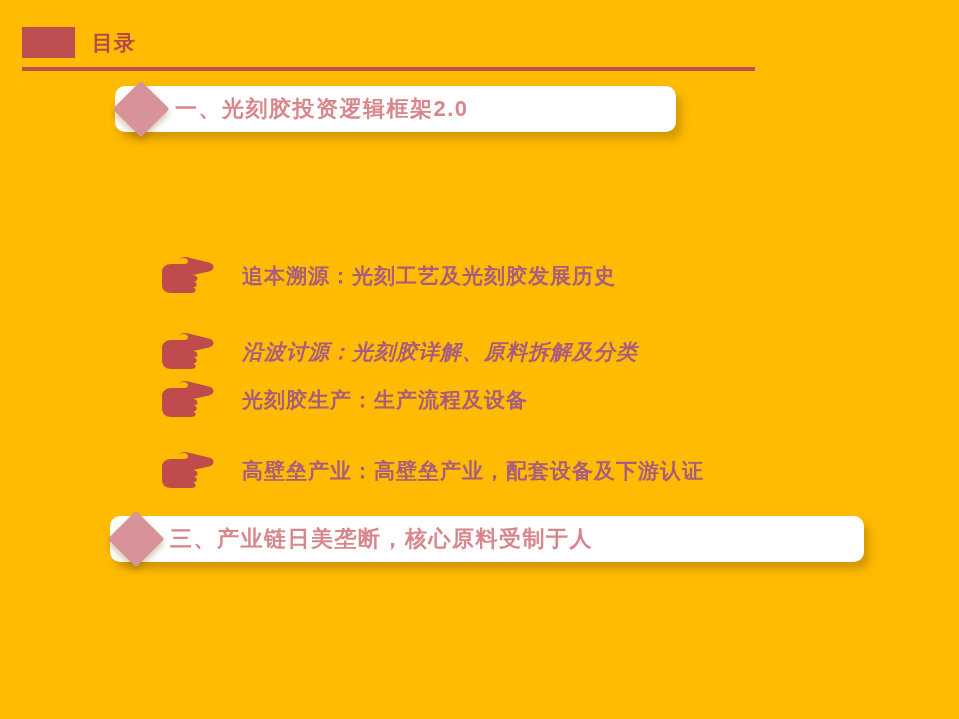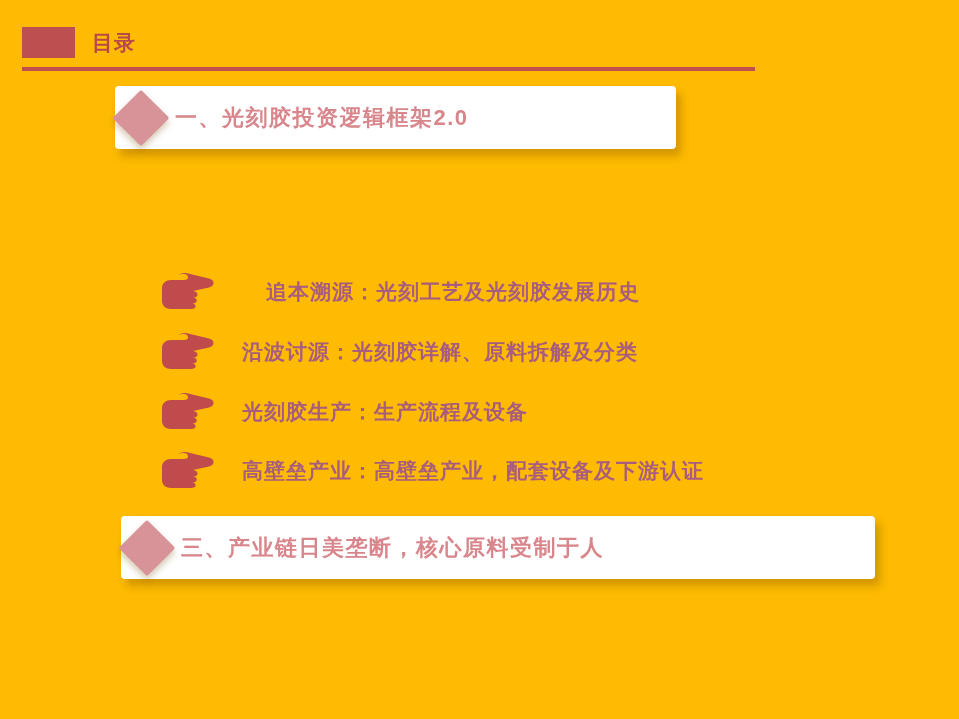--- a/index.html
+++ b/index.html
@@ -36,23 +36,23 @@
   #header-rule {
     position:absolute;
     left:22px; top:67px;
     width:733px; height:4px;
     background:#c0504d;
   }
 
   
   .bar {
     position:absolute;
-    height:63px;
+    height:46px;
     background:#ffffff;
-    border-radius:4px;
+    border-radius:10px;
     box-shadow: 5px 7px 9px rgba(120,76,0,0.33);
   }
   .bar-label {
     position:absolute;
     top:50%;
     transform:translateY(-50%);
     font-size:22px;
     font-weight:bold;
     letter-spacing:1.5px;
     white-space:nowrap;
@@ -74,21 +74,21 @@
   }
   .bar.active .diamond {
     width:46px; height:46px;
     left:4px;
     background:#bd4044;
     box-shadow: 3px 3px 6px rgba(120,76,0,0.30);
   }
 
   #bar-1 { left:115px; top:86px;  width:561px; }
   #bar-2 { left:120px; top:172px; width:599px; }
-  #bar-3 { left:121px; top:516px; width:754px; }
+  #bar-3 { left:110px; top:516px; width:754px; }
   #bar-4 { left:114px; top:602px; width:787px; }
 
   
   .sub-item {
     position:absolute;
     left:157px;
     height:44px;
     display:flex;
     align-items:center;
   }
@@ -103,23 +103,23 @@
   .hand-icon svg { display:block; width:62px; height:40px; }
   .sub-label {
     font-size:21px;
     font-weight:bold;
     color:#a85d7e;
     letter-spacing:1px;
     white-space:nowrap;
     margin-left:23px;
     line-height:28px;
   }
-  #sub-1 { top:270px;gap:24px; }
-  #sub-2 { top:330px; }
-  #sub-3 { top:390px;justify-content:center; }
+  #sub-1 { top:254px; }
+  #sub-2 { top:330px;font-style:italic; }
+  #sub-3 { top:378px;justify-content:center; }
   #sub-4 { top:449px; }
 </style>
 </head>
 <body>
 
 <div id="slide">
 
   <div id="header-block"></div>
   <div id="header-title">目录</div>
   <div id="header-rule"></div>

